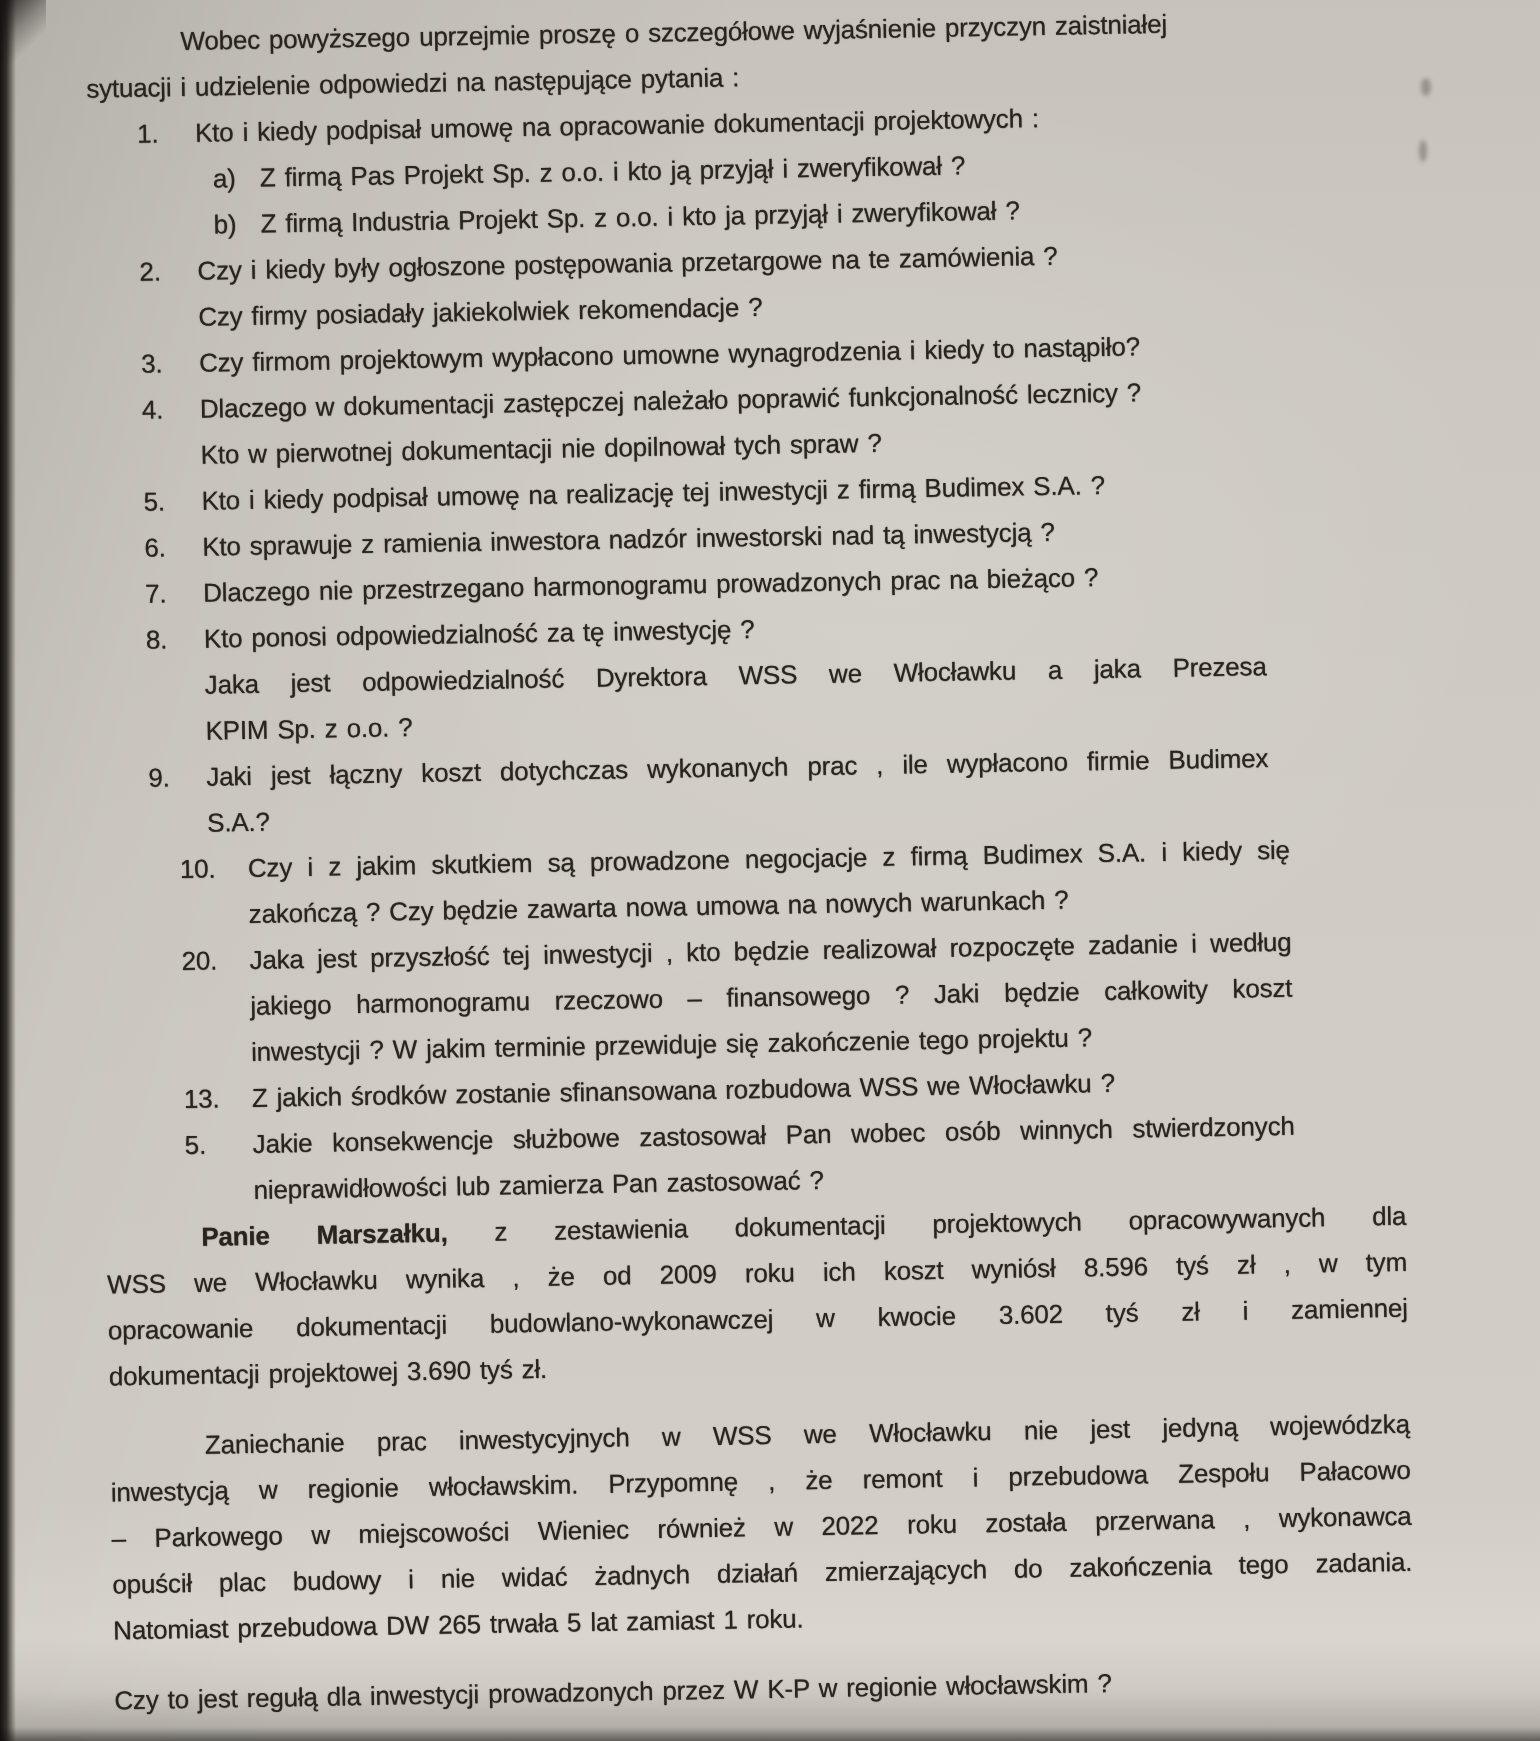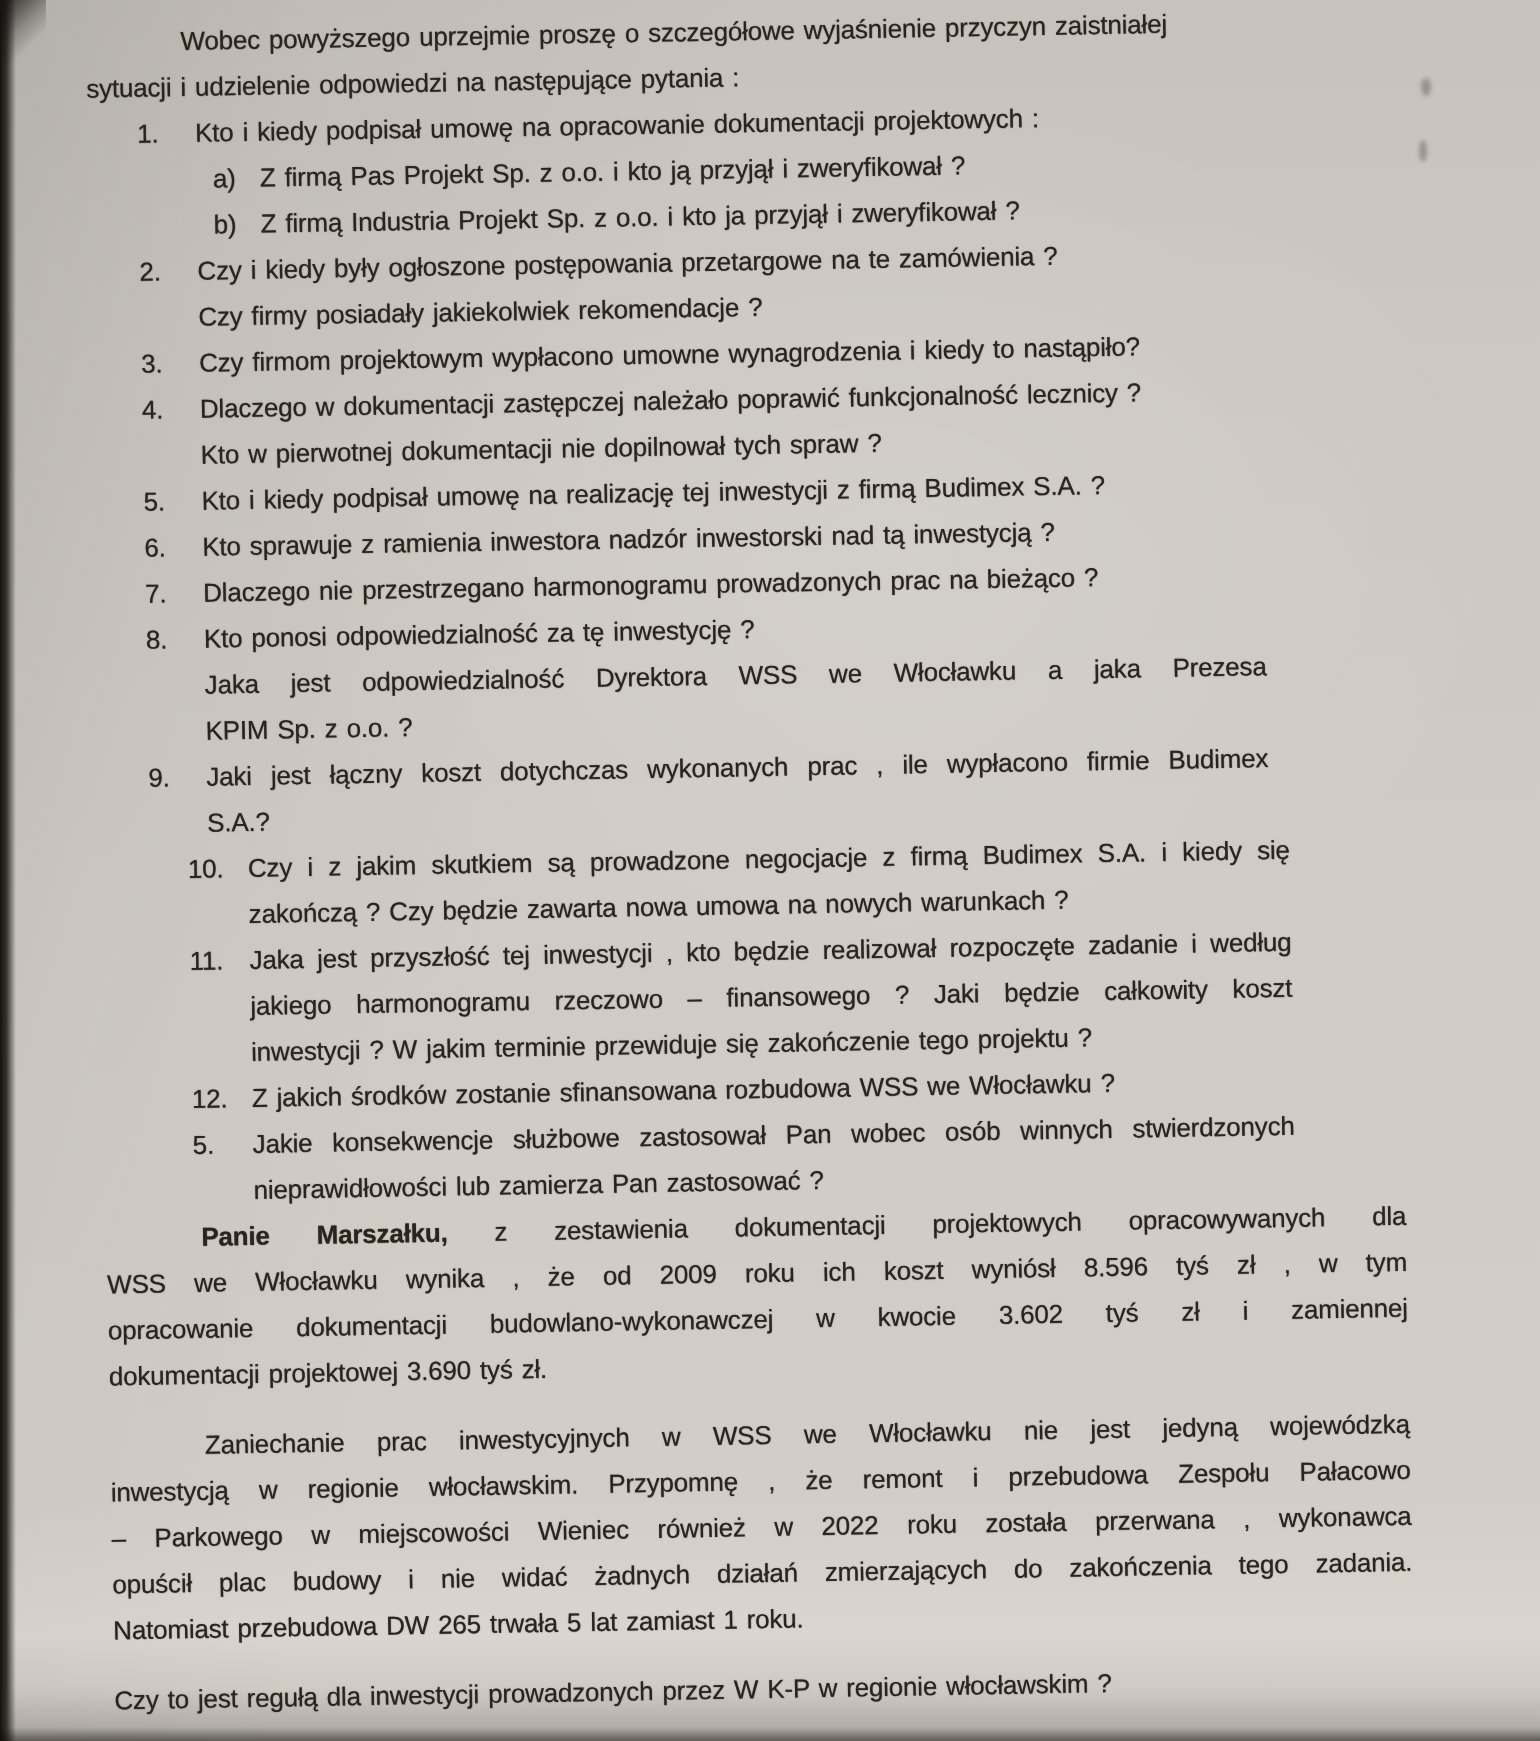--- a/index.html
+++ b/index.html
@@ -53,21 +53,21 @@
   .line.stretch{
     white-space:normal;
     text-align:justify;
     text-align-last:justify;
     word-spacing:normal;
   }
   .fl-indent{text-indent:95px;}
   .item{position:relative;padding-left:108px;margin-right:130px;}
   .item .marker{position:absolute;left:50px;top:0;white-space:nowrap;}
   .item.wide{padding-left:148px;margin-right:110px;}
-  .item.wide .marker{left:88px;}
+  .item.wide .marker{left:80px;}
   .subitem{position:relative;padding-left:172px;margin-right:130px;}
   .subitem .marker{position:absolute;left:125px;top:0;white-space:nowrap;}
   .gap-top{margin-top:24px;}
   .lead{font-weight:700;}
 </style>
 </head>
 <body>
 
 <div class="photo">
   <div class="content">
@@ -135,28 +135,28 @@
       <span class="line">S.A.?</span>
     </div>
 
     <div class="item wide">
       <span class="marker">10.</span>
       <span class="line stretch">Czy i z jakim skutkiem są prowadzone negocjacje z firmą Budimex S.A. i kiedy się</span>
       <span class="line">zakończą ? Czy będzie zawarta nowa umowa na nowych warunkach ?</span>
     </div>
 
     <div class="item wide">
-      <span class="marker">11.</span>
+      <span class="marker">20.</span>
       <span class="line stretch">Jaka jest przyszłość tej inwestycji , kto będzie realizował rozpoczęte zadanie i według</span>
       <span class="line stretch">jakiego harmonogramu rzeczowo – finansowego ? Jaki będzie całkowity koszt</span>
       <span class="line">inwestycji ? W jakim terminie przewiduje się zakończenie tego projektu ?</span>
     </div>
 
     <div class="item wide">
-      <span class="marker">12.</span>
+      <span class="marker">13.</span>
       <span class="line">Z jakich środków zostanie sfinansowana rozbudowa WSS we Włocławku ?</span>
     </div>
 
     <div class="item wide">
       <span class="marker">5.</span>
       <span class="line stretch">Jakie konsekwencje służbowe zastosował Pan wobec osób winnych stwierdzonych</span>
       <span class="line">nieprawidłowości lub zamierza Pan zastosować ?</span>
     </div>
 
     <p class="para">

